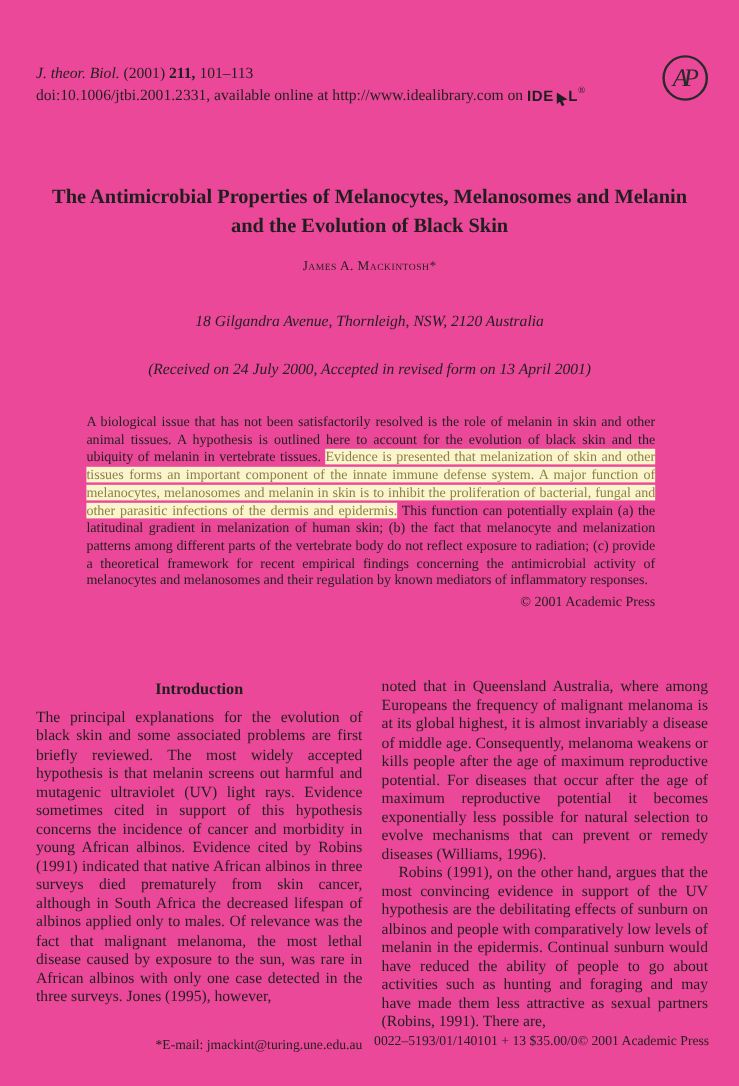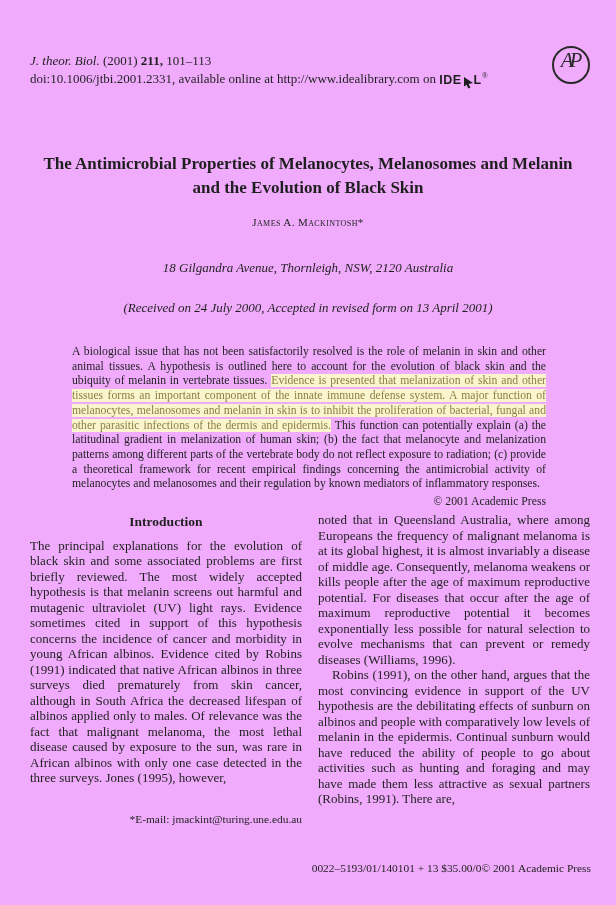--- a/index.html
+++ b/index.html
@@ -1,19 +1,19 @@
 <!DOCTYPE html>
 <html lang="en"><head>
 <meta charset="utf-8">
 <style>
   html,body{margin:0;padding:0;background:#9a9a9a;}
   .page{
     position:relative;
     width:616px;height:905px;
-    background:#f0abfc;
+    background:#ec4899;
     margin:0 auto;
     font-family:"Liberation Serif", serif;
     color:#1f1f1f;
     overflow:hidden;
   }
   
   .journal-header{position:absolute;left:30px;top:52px;font-size:13px;line-height:18px;}
   .jref .it{font-style:italic;}
   .jref .vol{font-weight:bold;}
   .doi-line{white-space:nowrap;}
@@ -21,39 +21,39 @@
     display:inline-flex;align-items:flex-end;
     font-family:"Liberation Sans", sans-serif;
     font-weight:bold;font-size:12.5px;letter-spacing:0.5px;
     transform:translateY(1px);
   }
   .ideal-logo svg{margin:2px 0 0 1px;}
   .reg-mark{font-size:8px;vertical-align:super;line-height:0;}
   .ap-logo{
     position:absolute;right:26px;top:46px;
     width:38px;height:38px;border:2px solid #2a2a2a;border-radius:50%;
-    display:flex;align-items:flex-start;justify-content:center;
+    display:flex;align-items:center;justify-content:center;
     font-style:italic;font-size:21px;letter-spacing:-4px;
     color:#2a2a2a;padding-right:3px;box-sizing:border-box;
   }
   
   .title-block{position:absolute;left:0;top:152px;width:616px;text-align:center;}
   .article-title{font-weight:bold;font-size:17px;line-height:24px;margin:0 28px;}
   .author{margin-top:16px;font-variant:small-caps;font-size:11px;letter-spacing:0.4px;}
   .affiliation{position:absolute;left:0;top:260px;width:616px;text-align:center;font-style:italic;font-size:13px;}
   .received{position:absolute;left:0;top:300px;width:616px;text-align:center;font-style:italic;font-size:13px;}
   
   .abstract{
     position:absolute;left:72px;top:345px;width:474px;
     font-size:11.7px;line-height:14.7px;text-align:justify;
   }
   .abstract-copyright{text-align:right;margin-top:3px;}
   
   .columns{
-    position:absolute;left:30px;top:512px;width:561px;
+    position:absolute;left:30px;top:564px;width:561px;
     display:flex;gap:16px;
   }
   .col{width:272px;font-size:13px;line-height:15.5px;text-align:justify;}
   .section-heading{text-align:center;font-weight:bold;font-size:13.5px;margin:2px 0 8px 0;}
   .col p{margin:0;}
   .col p.indent{text-indent:14px;}
   .footnote{margin-top:26px;font-size:11.4px;padding-left:8px;text-align:right;}
   
   .footer{
     position:absolute;left:30px;top:862px;width:561px;

